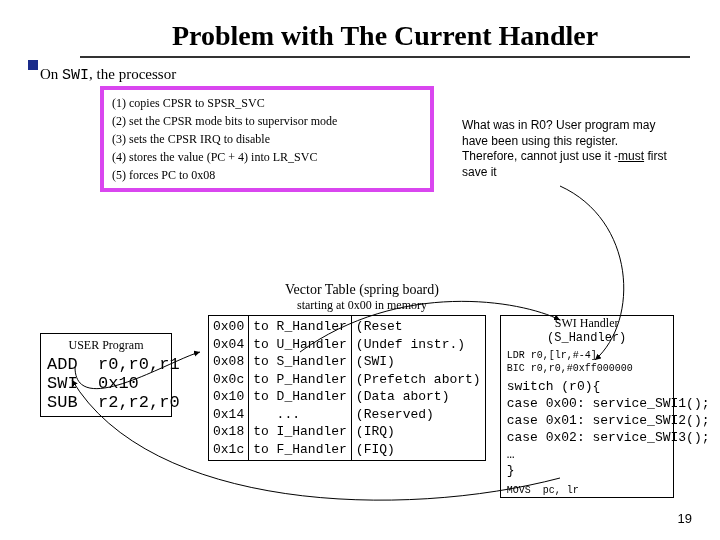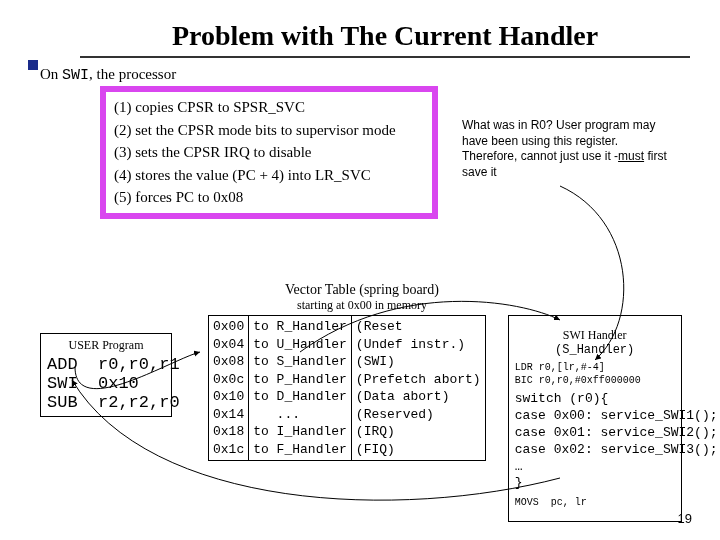--- a/index.html
+++ b/index.html
@@ -27,25 +27,25 @@
     top: 60px;
     width: 10px;
     height: 10px;
     background: #1a2b8a;
   }
   .swi-heading {
     font-size: 15px;
     margin: 6px 0 2px 40px;
   }
   .steps-box {
-    border: 6px solid #d946ef;
+    border: 4px solid #d946ef;
     margin-left: 100px;
     width: 310px;
     padding: 4px 8px;
-    font-size: 15px;
+    font-size: 12px;
     line-height: 1.5;
   }
   .note-box {
     position: absolute;
     left: 462px;
     top: 118px;
     width: 210px;
     font-family: Arial, sans-serif;
     font-size: 12px;
     line-height: 1.3;
@@ -98,24 +98,24 @@
   }
   .vt-col1, .vt-col2, .vt-col3 {
     border: 1px solid #000;
     padding: 2px 4px;
   }
   .vt-row {
     display: flex;
   }
   .swi-box {
     border: 1px solid #000;
-    padding: 12px 6px;
+    padding: 0 6px;
     font-size: 12px;
     width: 160px;
-    margin-left: 16px;
+    margin-left: 8px;
   }
   .swi-box .hdr {
     text-align: center;
     font-size: 12px;
   }
   .swi-box .mono {
     font-family: "Courier New", monospace;
     font-size: 10px;
     white-space: pre;
     line-height: 1.3;

